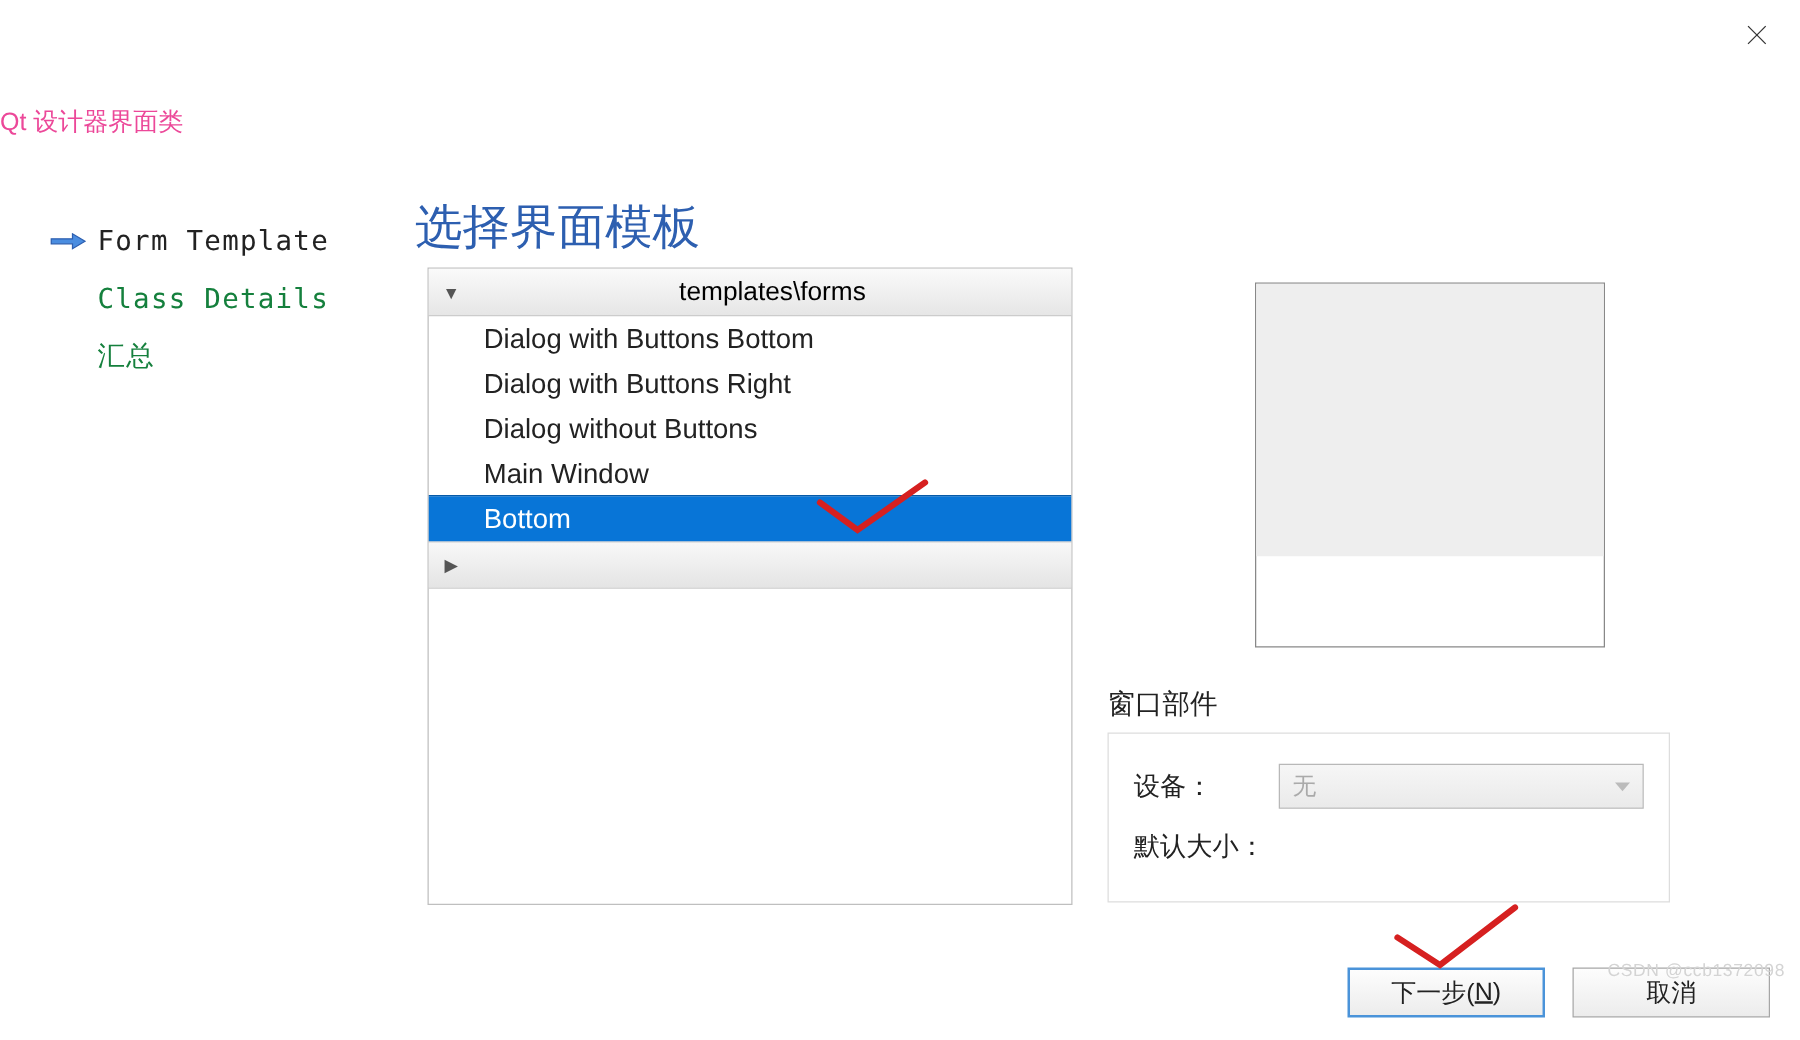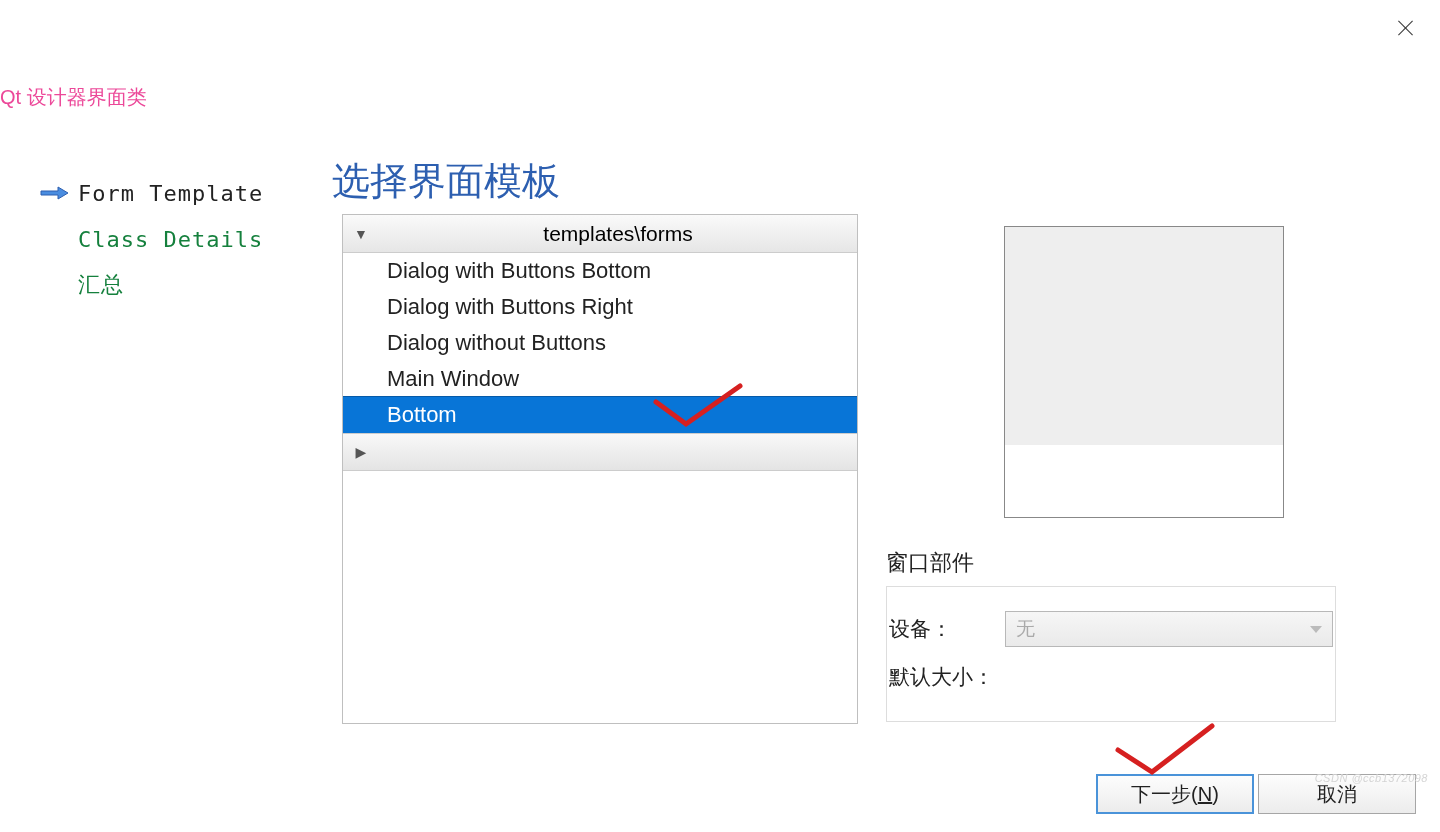--- a/index.html
+++ b/index.html
@@ -19,33 +19,33 @@
 .tree-header .tri { width: 36px; text-align: center; color: #555; font-size: 14px; }
 .tree-header .hlabel { flex: 1; text-align: center; }
 .tree-row { height: 36px; display: flex; align-items: center; padding-left: 44px; font-size: 22px; color: #222; cursor: pointer; }
 .tree-row.selected { background: #0875d7; color: #fff; position: relative; }
 .tree-row.selected::after { content: ""; position: absolute; right: 0; left: 0; top: -1px; border-top: 1px solid #065aa8; }
 .tree-header.sub { background: linear-gradient(#f8f8f8, #e4e4e4); border-top: 1px solid #ccc; }
 .tree-header.sub .tri { font-size: 14px; }
 .preview-box { position: absolute; left: 1004px; top: 226px; width: 280px; height: 292px; border: 1px solid #888; background: #fff; }
 .preview-inner { width: 100%; height: 218px; background: #eee; }
 .group-label { position: absolute; left: 886px; top: 548px; font-size: 22px; color: #222; }
-.group-box { position: absolute; left: 886px; top: 586px; width: 450px; height: 136px; border: 1px solid #ddd; padding: 18px 2px; }
+.group-box { position: absolute; left: 886px; top: 586px; width: 450px; height: 136px; border: 1px solid #ddd; padding: 18px 20px; }
 .form-row { display: flex; align-items: center; height: 48px; }
 .form-row .lbl { width: 116px; font-size: 21px; color: #222; }
 .combo { flex: 1; height: 36px; border: 1px solid #b8b8b8; background: linear-gradient(#fff, #efefef); display: flex; align-items: center; padding: 0 10px; font-size: 19px; color: #555; position: relative; cursor: pointer; }
 .combo.disabled { color: #aaa; background: linear-gradient(#f6f6f6, #eaeaea); }
 .combo .caret { position: absolute; right: 10px; top: 14px; width: 0; height: 0; border-left: 6px solid transparent; border-right: 6px solid transparent; border-top: 7px solid #666; }
 .combo.disabled .caret { border-top-color: #bbb; }
-.btn-row { position: absolute; right: 24px; top: 774px; display: flex; gap: 4px; }
+.btn-row { position: absolute; right: 24px; top: 774px; display: flex; gap: 22px; }
 .btn { width: 158px; height: 40px; border: 1px solid #a6a6a6; background: linear-gradient(#fdfdfd, #ececec); font-size: 20px; color: #222; display: flex; align-items: center; justify-content: center; cursor: pointer; }
 .btn.primary { border: 2px solid #4a93d9; }
 .check { position: absolute; pointer-events: none; }
 .check svg { display: block; }
-.watermark { position: absolute; right: 12px; bottom: 48px; font-size: 11px; color: #d4d4d4; letter-spacing: 0.5px; font-style: italic; }
+.watermark { position: absolute; right: 12px; bottom: 48px; font-size: 14px; color: #d4d4d4; letter-spacing: 0.5px; }
 .mnem { text-decoration: underline; }
 </style>
 </head>
 <body>
 
 <div class="close-btn"></div>
 
 <div class="page-title">Qt 设计器界面类</div>
 
 <div class="sidebar">

